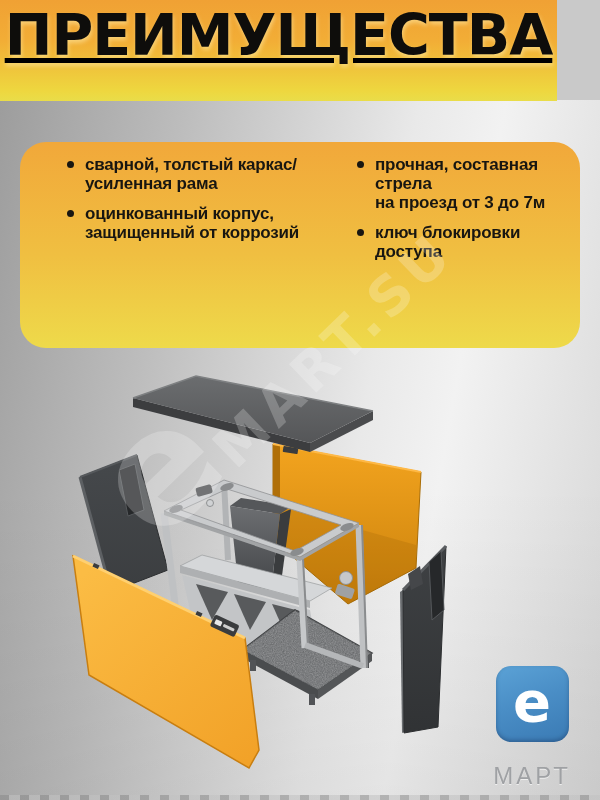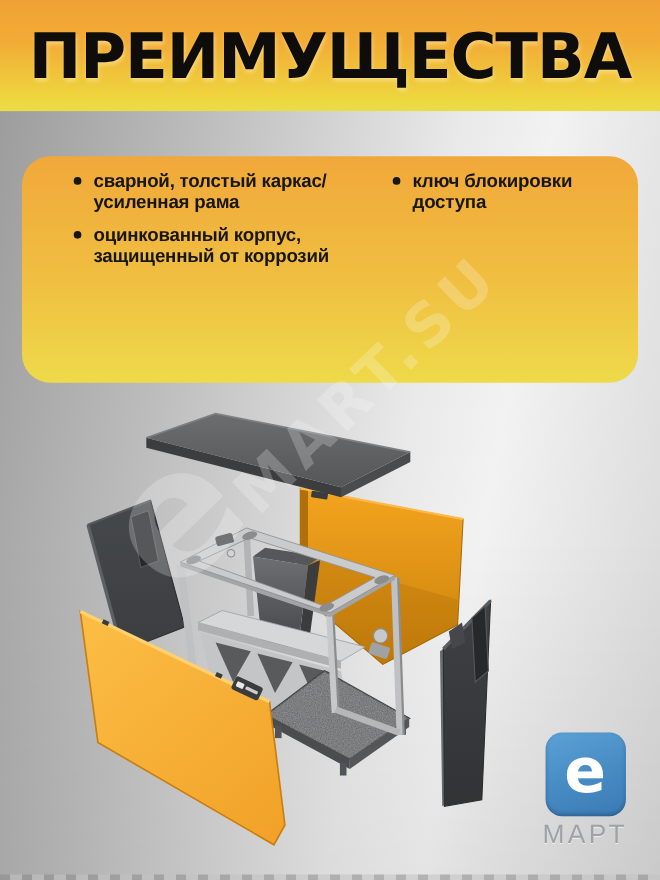--- a/index.html
+++ b/index.html
@@ -11,23 +11,23 @@
   
   .bg-gray{
     position:absolute;left:0;top:100px;width:600px;height:700px;
     background:linear-gradient(100deg,#9d9d9d 0%,#bdbdbd 26%,#e9e9e9 58%,#f2f2f2 70%,#d6d6d6 100%);
   }
   .bg-gray::after{
     content:"";position:absolute;inset:0;
     background:linear-gradient(180deg,rgba(0,0,0,0) 55%,rgba(0,0,0,0.06) 100%);
   }
   .title-band{
-    position:absolute;left:0;top:0;width:600px;height:101px;
+    position:absolute;left:0;top:0;width:557px;height:101px;
     background:linear-gradient(180deg,#f0a134 0%,#f2ad36 40%,#eed73f 90%,#e9dd49 100%);
-    display:flex;align-items:center;justify-content:center;
+    display:flex;align-items:flex-start;justify-content:center;text-decoration:underline;
   }
   .title-band h1{
     margin:0;padding-top:2px;
     font-family:"DejaVu Sans","Liberation Sans",sans-serif;
     font-weight:700;font-size:57px;letter-spacing:-1px;color:#0e0d0b;
     text-shadow:1px 3px 4px rgba(255,238,170,0.55);
   }
   
   .card{
     position:absolute;left:20px;top:142px;width:560px;height:206px;
@@ -65,21 +65,21 @@
     width:73px;height:76px;margin:0 auto;border-radius:15px;
     background:linear-gradient(160deg,#5ba2d6 0%,#4a8ec6 45%,#3a7ab4 100%);
     display:flex;align-items:center;justify-content:center;
     box-shadow:inset 0 -2px 4px rgba(0,0,30,0.25);
   }
   .logo-badge .logo-e{
     color:#fff;font-family:"DejaVu Sans","Liberation Sans",sans-serif;
     font-weight:700;font-size:56px;line-height:1;padding-bottom:4px;
   }
   .logo-name{
-    margin-top:3px;font-size:24px;letter-spacing:3px;color:#9fa1a4;
+    margin-top:20px;font-size:24px;letter-spacing:3px;color:#9fa1a4;
     font-family:"Liberation Sans",sans-serif;font-weight:400;
     text-shadow:0 1px 0 rgba(255,255,255,0.6);
   }
   
   .bottom-strip{
     position:absolute;left:0;bottom:0;width:600px;height:5px;opacity:.55;
     background:repeating-linear-gradient(90deg,#8a8a8a 0 9px,#c2c2c2 9px 20px);
   }
 </style>
 </head>
@@ -97,20 +97,22 @@
     <div class="col left">
       <ul class="adv">
         <li>сварной, толстый каркас/
 усиленная рама</li>
         <li>оцинкованный корпус,
 защищенный от коррозий</li>
       </ul>
     </div>
     <div class="col right">
       <ul class="adv">
+        <li>прочная, составная стрела
+на проезд от 3 до 7м</li>
         <li>ключ блокировки
 доступа</li>
       </ul>
     </div>
   </div>
 
   <svg class="diagram" viewBox="0 0 600 800" xmlns="http://www.w3.org/2000/svg">
     <defs>
       <linearGradient id="gLid" x1="250" y1="376" x2="250" y2="452" gradientUnits="userSpaceOnUse">
         <stop offset="0" stop-color="#6b6d6f"></stop>

